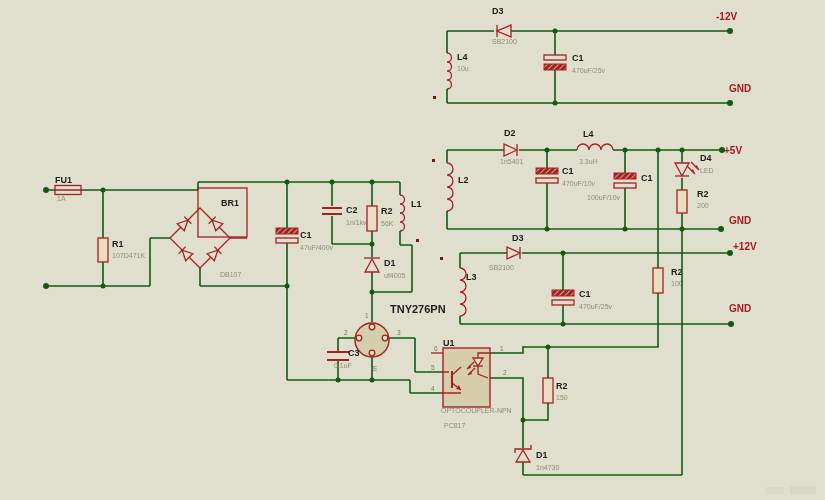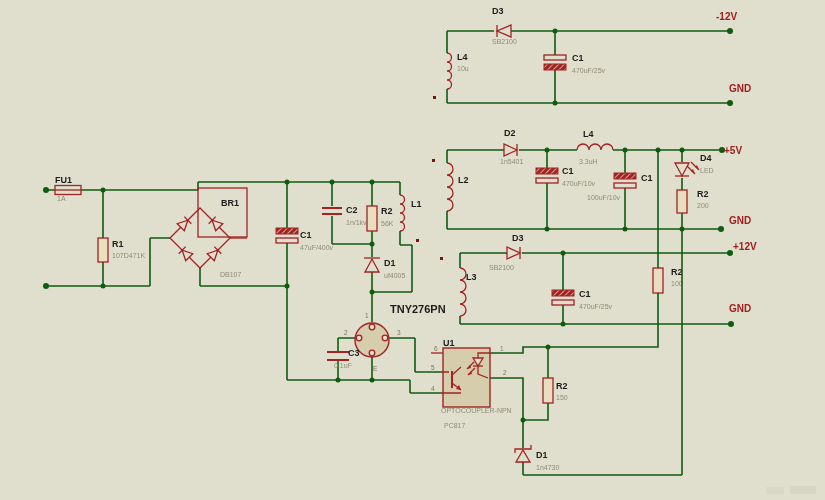--- a/index.html
+++ b/index.html
@@ -1,21 +1,21 @@
 <!DOCTYPE html>
 <html style="--bg: #e0dfcd; --wire: #0f5c0f; --comp: #a32222; --label-red: #a31c1c; --text-black: #1c1c1c; --text-gray: #8f8c78; --pin-gray: #7e7260; --fill-tan: #d5cdab; --fill-res: #e9dfc0;"><head>
 <meta charset="utf-8">
 <style>
   :root{
     --bg:#e0dfcd; --wire:#0f5c0f; --comp:#a32222; --label-red:#a31c1c;
     --text-black:#1c1c1c; --text-gray:#8f8c78; --pin-gray:#7e7260;
     --fill-tan:#d5cdab; --fill-res:#e9dfc0;
   }
   html,body{margin:0;padding:0;background:var(--bg);}
-  .stage{width:825px;height:500px;position:relative;background:var(--bg);overflow:hidden;}
+  .stage{width:825px;height:500px;position:relative;background:var(--bg);overflow:hidden;border-radius:28px;}
   svg{display:block;font-family:"Liberation Sans","DejaVu Sans",sans-serif;}
   .wire{stroke:var(--wire);stroke-width:1.6;fill:none;}
   .red{stroke:var(--comp);stroke-width:1.3;fill:none;}
   .redthick{stroke:var(--comp);stroke-width:2;fill:none;}
   .redfillbg{stroke:var(--comp);stroke-width:1.3;fill:var(--bg);}
   .resbody{stroke:var(--comp);stroke-width:1.3;fill:var(--fill-res);}
   .tanfill{stroke:var(--comp);stroke-width:1.4;fill:var(--fill-tan);}
   .dot{fill:var(--wire);stroke:none;}
   .poldot{fill:#7a1515;stroke:none;}
   .arrowhead{fill:var(--comp);stroke:none;}

